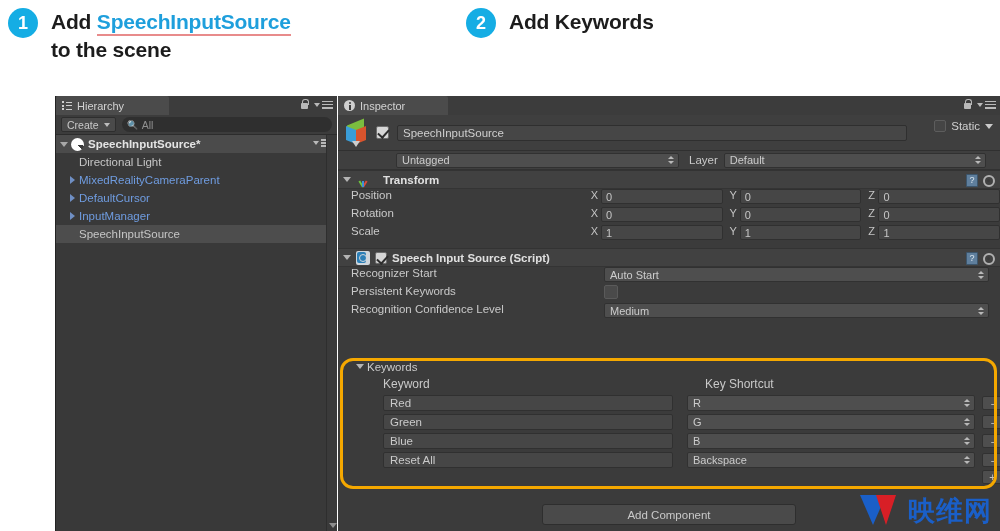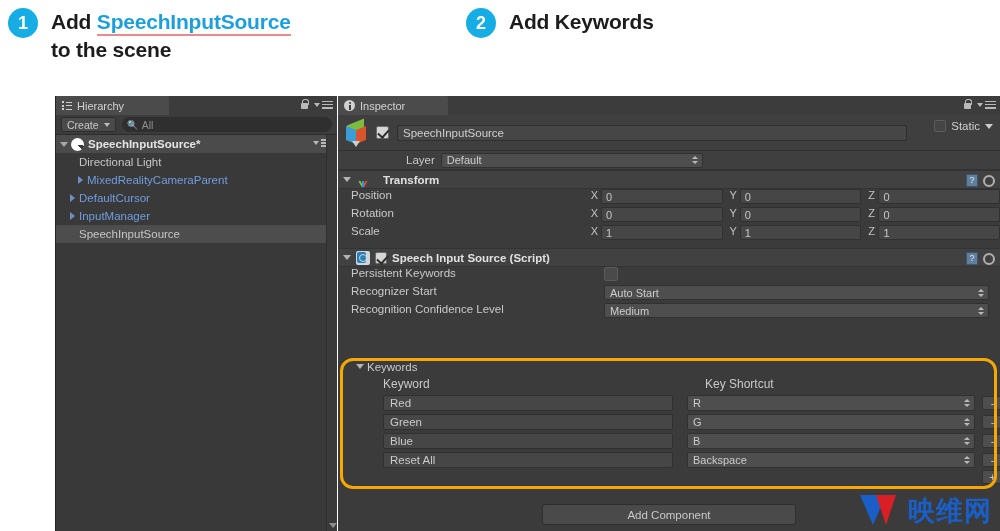--- a/index.html
+++ b/index.html
@@ -326,21 +326,21 @@
                 <i></i>
                 <i></i>
               </span>
           </span>
         </div>
 
         <div class="h-row" style="padding-left:23px;">
           <span>Directional Light</span>
         </div>
 
-        <div class="h-row blue" style="padding-left:22px;text-align:center;">
+        <div class="h-row blue" style="padding-left:14px;text-align:center;">
           <i class="tri-right"></i>
           <span>MixedRealityCameraParent</span>
         </div>
 
         <div class="h-row blue" style="padding-left:14px;">
           <i class="tri-right"></i>
           <span>DefaultCursor</span>
         </div>
 
         <div class="h-row blue" style="padding-left:14px;">
@@ -394,20 +394,27 @@
           <span class="namefield">SpeechInputSource</span>
           <span class="static-wrap">
             <span class="chk off" style="width:12px;height:12px;"></span>
             <span>Static</span>
             <i class="dncar"></i>
           </span>
         </div>
 
         <div class="tag-row">
           <span class="lbl" style="width:46px;text-align:right;margin-right:5px;">Tag</span>
+          <span class="dropdown" style="width:283px;">
+            <span>Untagged</span>
+            <span class="arrows">
+                <i class="u"></i>
+                <i class="d"></i>
+              </span>
+          </span>
           <span class="lbl" style="margin:0 6px 0 10px;">Layer</span>
           <span class="dropdown" style="width:262px;">
             <span>Default</span>
             <span class="arrows">
                 <i class="u"></i>
                 <i class="d"></i>
               </span>
           </span>
         </div>
 
@@ -462,33 +469,33 @@
           <span class="cs-ico"></span>
           <span class="chk on" style="width:12px;height:12px;"></span>
           <span class="comp-title">Speech Input Source (Script)</span>
           <span class="comp-right">
             <span class="help-ico"></span>
             <span class="gear-ico"></span>
           </span>
         </div>
 
         <div class="prop-row">
-          <span class="prop-label" style="width:253px;">Persistent Keywords</span>
-          <span class="chk sq"></span>
-        </div>
-
-        <div class="prop-row">
           <span class="prop-label" style="width:253px;">Recognizer Start</span>
           <span class="dropdown" style="width:385px;">
             <span>Auto Start</span>
             <span class="arrows">
                 <i class="u"></i>
                 <i class="d"></i>
               </span>
           </span>
+        </div>
+
+        <div class="prop-row">
+          <span class="prop-label" style="width:253px;">Persistent Keywords</span>
+          <span class="chk sq"></span>
         </div>
 
         <div class="prop-row">
           <span class="prop-label" style="width:253px;">Recognition Confidence Level</span>
           <span class="dropdown" style="width:385px;">
             <span>Medium</span>
             <span class="arrows">
                 <i class="u"></i>
                 <i class="d"></i>
               </span>

